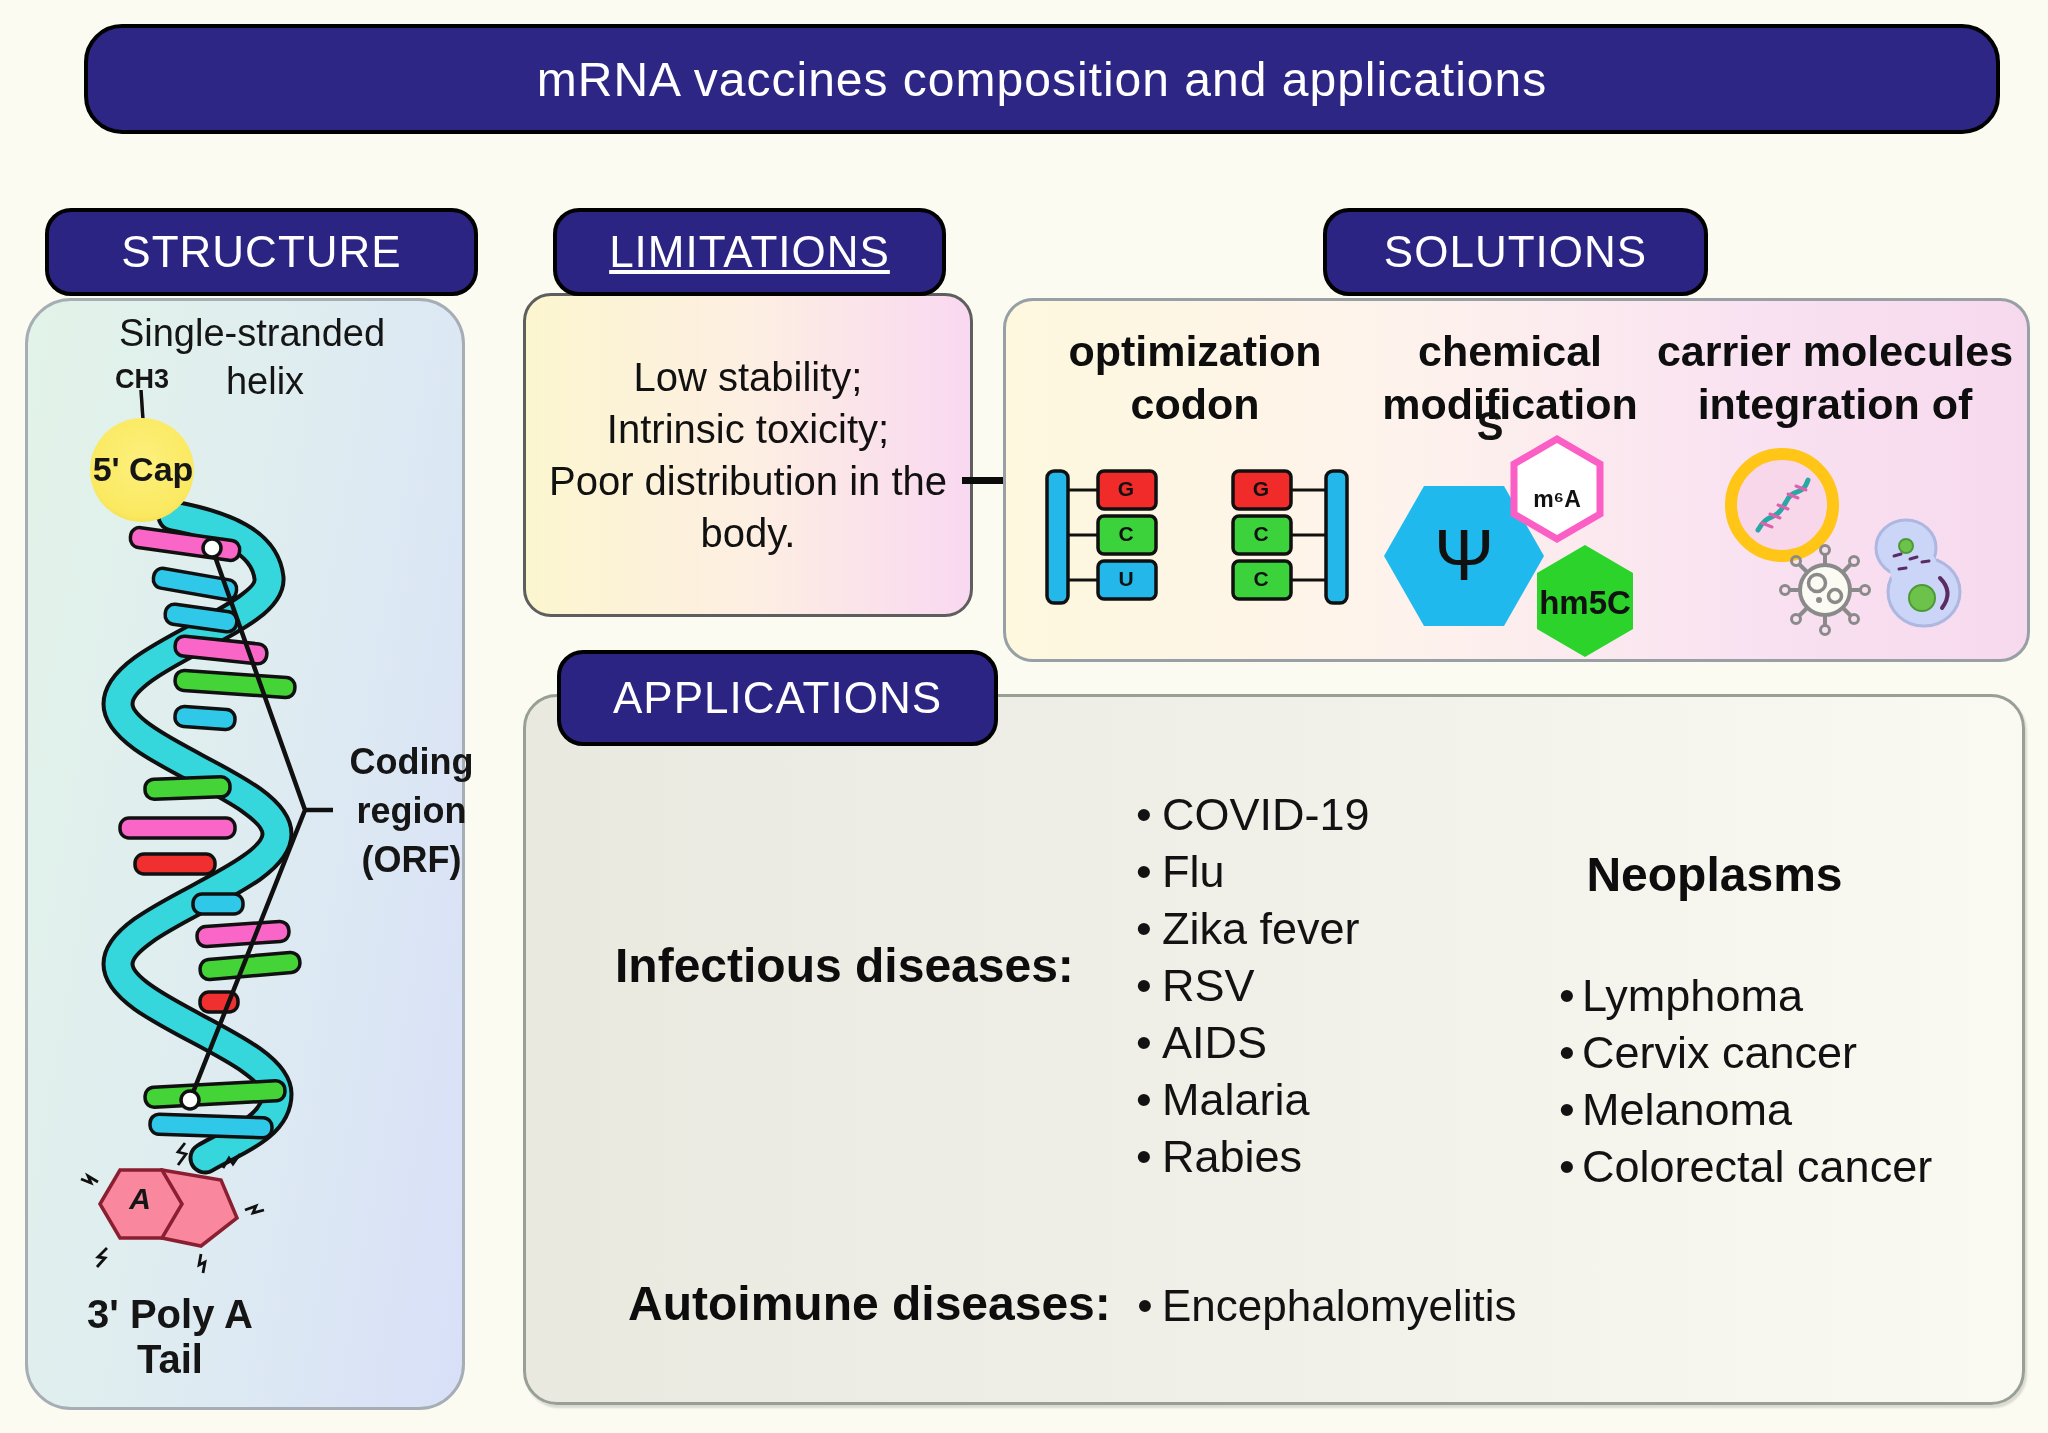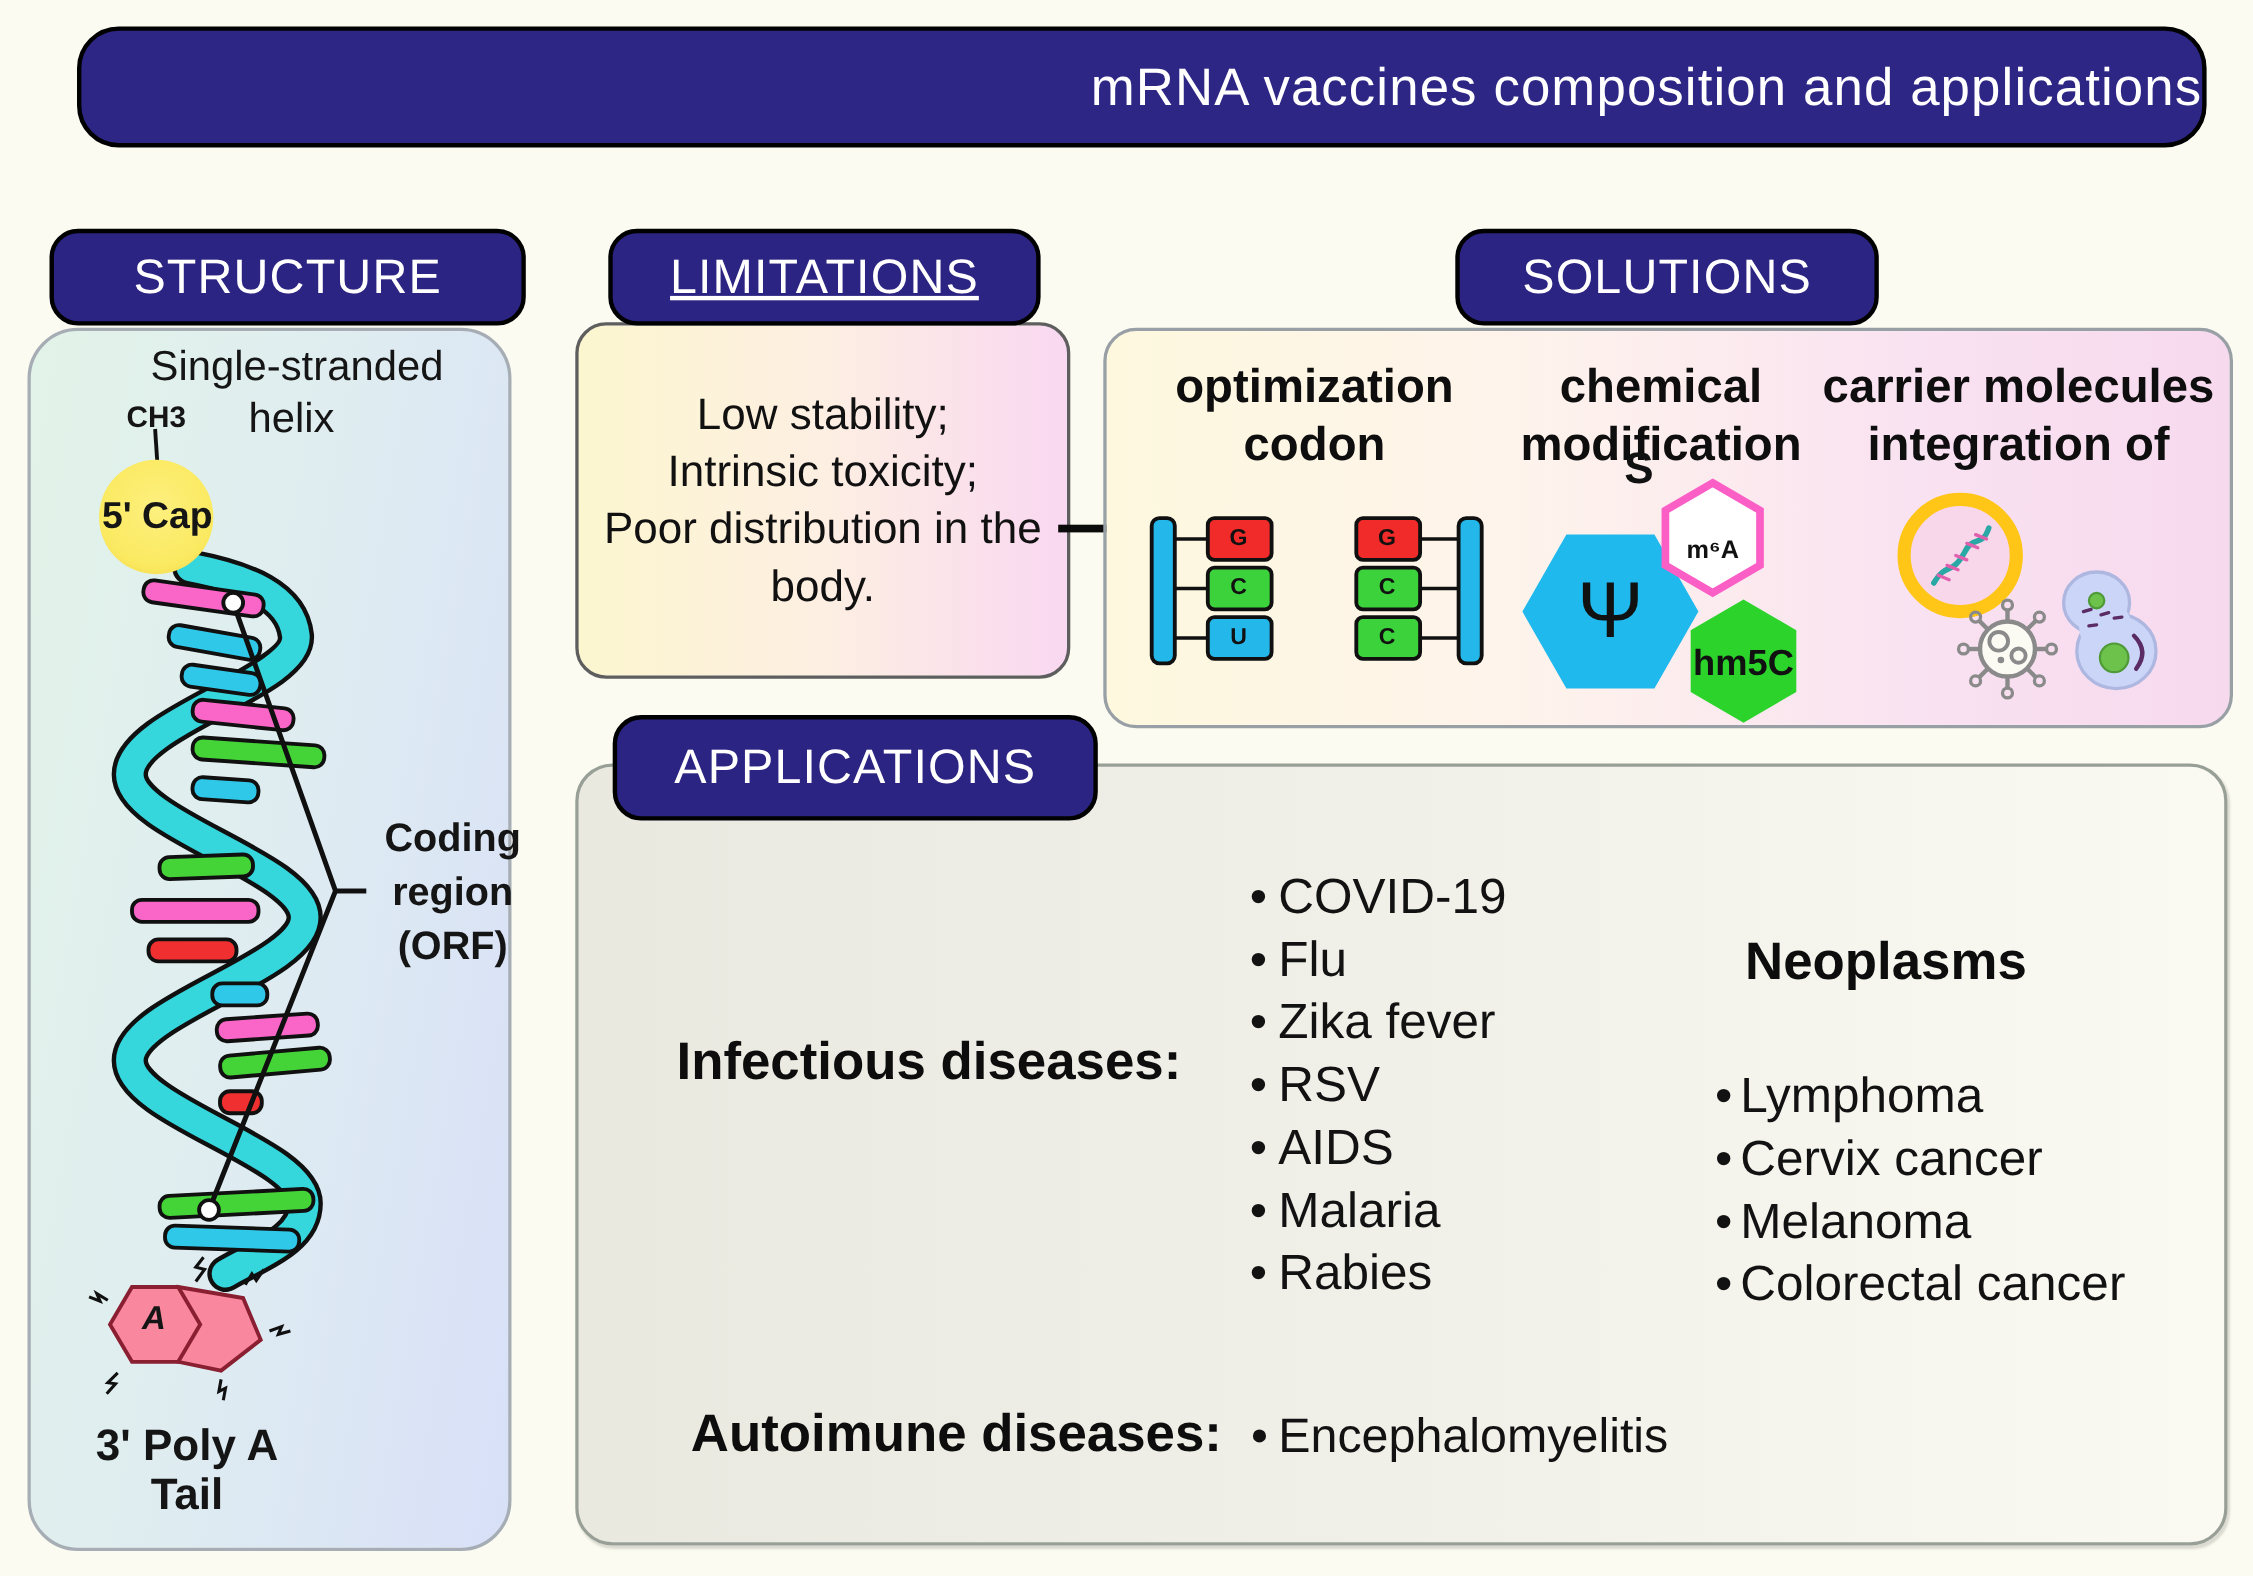--- a/index.html
+++ b/index.html
@@ -1,23 +1,23 @@
 <!DOCTYPE html>
 <html><head>
 <meta charset="utf-8">
 <style>
   html,body{margin:0;padding:0;background:#FBFBF1;}
   #canvas{position:relative;width:2048px;height:1433px;background:#FBFBF1;
           font-family:"Liberation Sans",sans-serif;color:#111;overflow:hidden;}
   .pill{position:absolute;background:#2B2482;border:4px solid #000;border-radius:26px;
         color:#fff;display:flex;align-items:center;justify-content:center;
         font-size:44px;letter-spacing:1px;z-index:5;}
-  .title-banner{position:absolute;left:70px;top:24px;width:1908px;height:102px;
+  .title-banner{position:absolute;left:84px;top:24px;width:1908px;height:102px;
         background:#2D2685;border:4px solid #000;border-radius:38px;color:#fff;
-        display:flex;align-items:center;justify-content:flex-end;font-size:48px;letter-spacing:1px;padding-left:20px;}
+        display:flex;align-items:center;justify-content:center;font-size:48px;letter-spacing:1px;}
   .panel{position:absolute;box-sizing:border-box;}
   .structure-panel{left:25px;top:298px;width:440px;height:1112px;border-radius:46px;
         border:3px solid #A6ADB5;background:linear-gradient(100deg,#E2F3E8 0%,#DFEDF0 45%,#D8E0F8 100%);}
   .limitations-box{left:523px;top:293px;width:450px;height:324px;border-radius:28px;
         border:3px solid #5E5E5E;background:linear-gradient(to right,#FCF6CF 0%,#FDEFE2 50%,#F9D8F1 100%);
         display:flex;align-items:center;justify-content:center;}
   .limitations-text{font-size:40px;line-height:52px;text-align:center;color:#111;padding:0 18px;}
   .solutions-panel{left:1003px;top:298px;width:1027px;height:364px;border-radius:30px;
         border:3px solid #98A0A6;background:linear-gradient(to right,#FDF8DE 0%,#FEF3EC 38%,#F9E2F1 72%,#F7D9EE 100%);}
   .applications-panel{left:523px;top:694px;width:1502px;height:711px;border-radius:34px;
@@ -106,21 +106,21 @@
         <path d="M160 845 l-7 9 l8 2 l-8 11"></path>
         <path d="M73 884 l-10 -6 l3 7 l-10 -4"></path>
         <path d="M82 950 l-9 9 l7 1 l-8 9"></path>
         <path d="M176 956 l-2 11 l6 -3 l-2 11"></path>
         <path d="M220 912 l11 -4 l-3 7 l11 -3"></path>
         <path d="M198 870 l6 -10 l4 6 l7 -10"></path>
       </g>
     </g>
   </svg>
 
-  <div class="struct-text" style="left:95px;top:312px;width:350px;">Single-stranded</div>
+  <div class="struct-text" style="left:77px;top:312px;width:350px;">Single-stranded</div>
   <div class="struct-text" style="left:200px;top:360px;width:130px;">helix</div>
   <div class="struct-text bold" style="left:92px;top:364px;width:100px;font-size:27px;">CH3</div>
   <div class="struct-text bold" style="left:68px;top:450px;width:150px;font-size:34px;">5' Cap</div>
   <div class="struct-text bold" style="left:344px;top:737px;width:135px;font-size:36px;line-height:49px;">
     <div>Coding</div>
     <div>region</div>
     <div>(ORF)</div>
   </div>
   <div class="struct-text bold" style="left:115px;top:1182px;width:50px;font-size:30px;font-style:italic;">A</div>
   <div class="struct-text bold" style="left:50px;top:1292px;width:240px;font-size:40px;">3' Poly A Tail</div>

